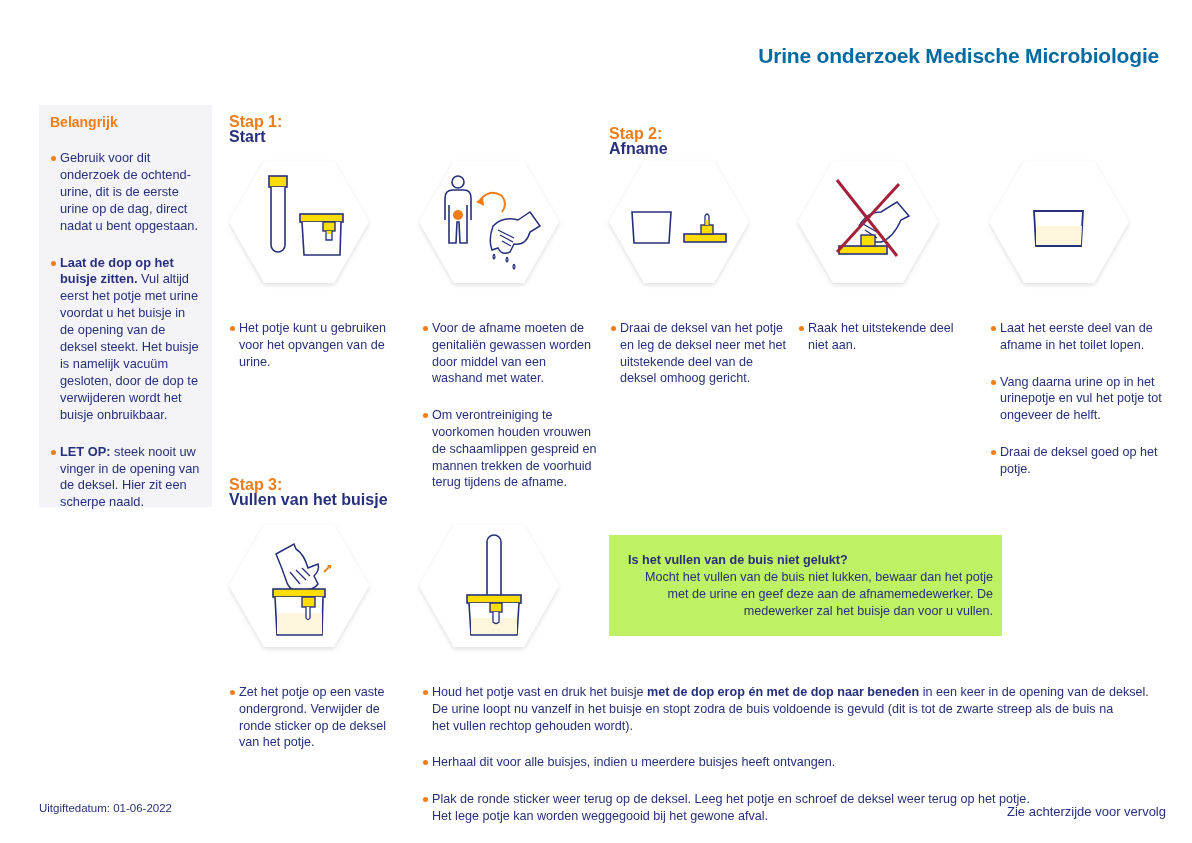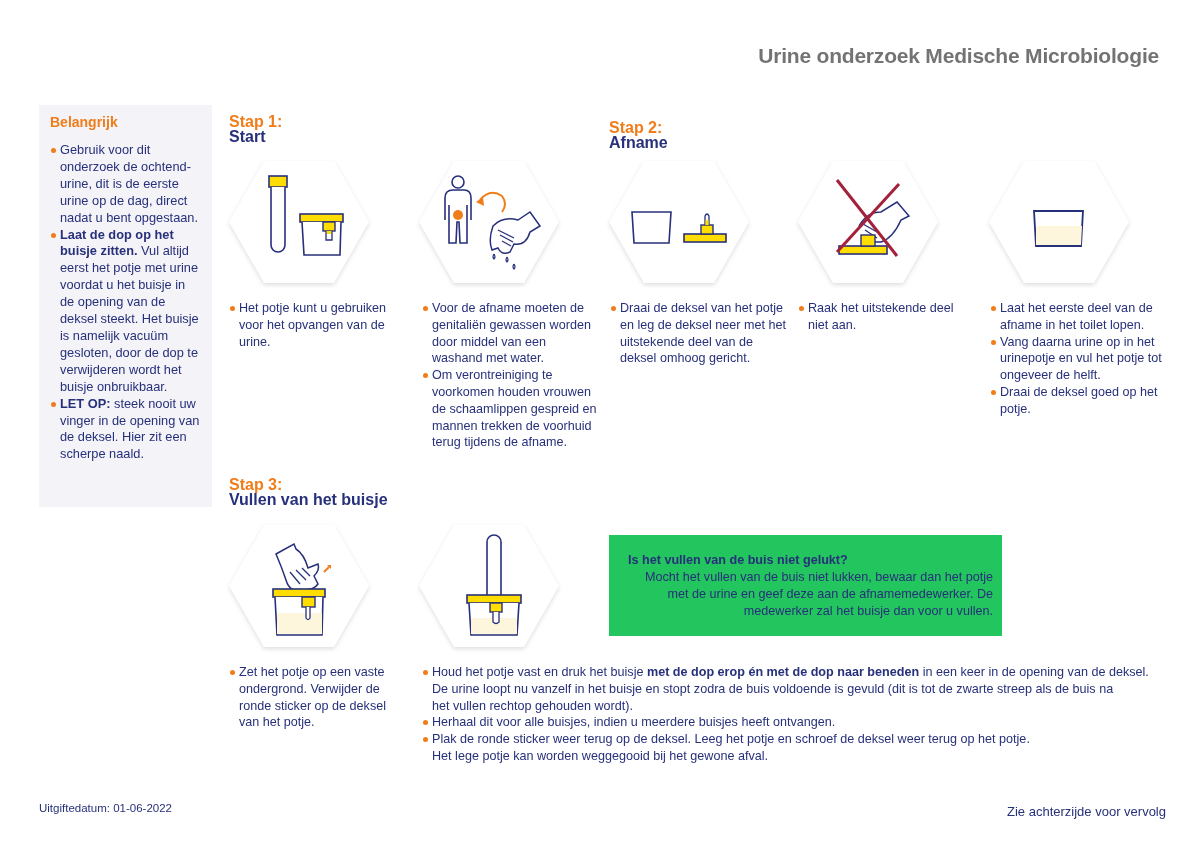--- a/index.html
+++ b/index.html
@@ -4,53 +4,53 @@
 <style>
   html, body { margin:0; padding:0; }
   body {
     width:1192px; height:843px; position:relative; overflow:hidden;
     background:#ffffff;
     font-family:"Liberation Sans", sans-serif;
     color:#27307A;
   }
   .title {
     position:absolute; right:33px; top:44px;
-    font-size:21px; font-weight:bold; color:#737373;
+    font-size:21px; font-weight:bold; color:#0369a1;
     letter-spacing:-0.2px;
     text-align:center;
   }
   .sidebar {
     position:absolute; left:39px; top:105px; width:173px; height:402px;
     background:#F3F3F8; box-sizing:border-box; padding:9px 10px 0 11px;
   }
   .sidebar h3 {
     margin:0 0 12px 0; font-size:14px; font-weight:bold; color:#F07D1A;
   }
   ul.bul { list-style:none; margin:0; padding:0; }
   ul.bul li {
-    position:relative; padding-left:10px; font-size:12.6px; line-height:16.8px;
+    position:relative; padding-left:10px; font-size:12.6px; line-height:16.8px;margin-top:20px;
   }
   ul.bul li::before {
     content:""; position:absolute; left:1px; top:6px;
     width:5px; height:5px; border-radius:50%; background:#F07D1A;
   }
   .sidebar ul.bul li { font-size:12.8px; line-height:16.9px; }
   .step-head { position:absolute; font-weight:bold; font-size:16px; line-height:15px; }
   .step-head .num { color:#F07D1A; display:block; }
   .step-head .name { color:#27307A; display:block; }
   .hex {
     position:absolute; width:142px; height:124px;
     filter: drop-shadow(0 2px 2px rgba(0,0,0,0.13));
   }
   .hex svg { width:100%; height:100%; display:block; }
   .txt { position:absolute; }
   .bold { font-weight:bold; }
   .note {
     position:absolute; left:609px; top:535px; width:393px; height:101px;
-    background:#22c55e; box-sizing:border-box; padding:17px 0 0 19px;
+    background:#bef264; box-sizing:border-box; padding:17px 0 0 19px;
     font-size:12.6px; line-height:17px;
   }
   .note .q { font-weight:bold; display:block; }
   .footer-left { position:absolute; left:39px; top:802px; font-size:11.5px; }
   .footer-right { position:absolute; right:26px; top:804px; font-size:13px; }
 </style>
 </head>
 <body>
 
 <div class="title">Urine onderzoek Medische Microbiologie</div>
@@ -62,21 +62,21 @@
     <li><span class="bold">Laat de dop op het buisje zitten.</span><span> Vul altijd eerst het potje met urine voordat u het buisje in de opening van de deksel steekt. Het buisje is namelijk vacuüm gesloten, door de dop te verwijderen wordt het buisje onbruikbaar.</span></li>
     <li><span class="bold">LET OP:</span><span> steek nooit uw vinger in de opening van de deksel. Hier zit een scherpe naald.</span></li>
   </ul>
 </div>
 
 <div class="step-head" style="left:229px; top:114px;">
   <span class="num">Stap 1:</span>
   <span class="name">Start</span>
 </div>
 
-<div class="step-head" style="left:609px; top:120px;">
+<div class="step-head" style="left:609px; top:126px;">
   <span class="num">Stap 2:</span>
   <span class="name">Afname</span>
 </div>
 
 <div class="step-head" style="left:229px; top:477px;">
   <span class="num">Stap 3:</span>
   <span class="name">Vullen van het buisje</span>
 </div>
 
 <div class="hex" style="left:228px; top:160px;">

